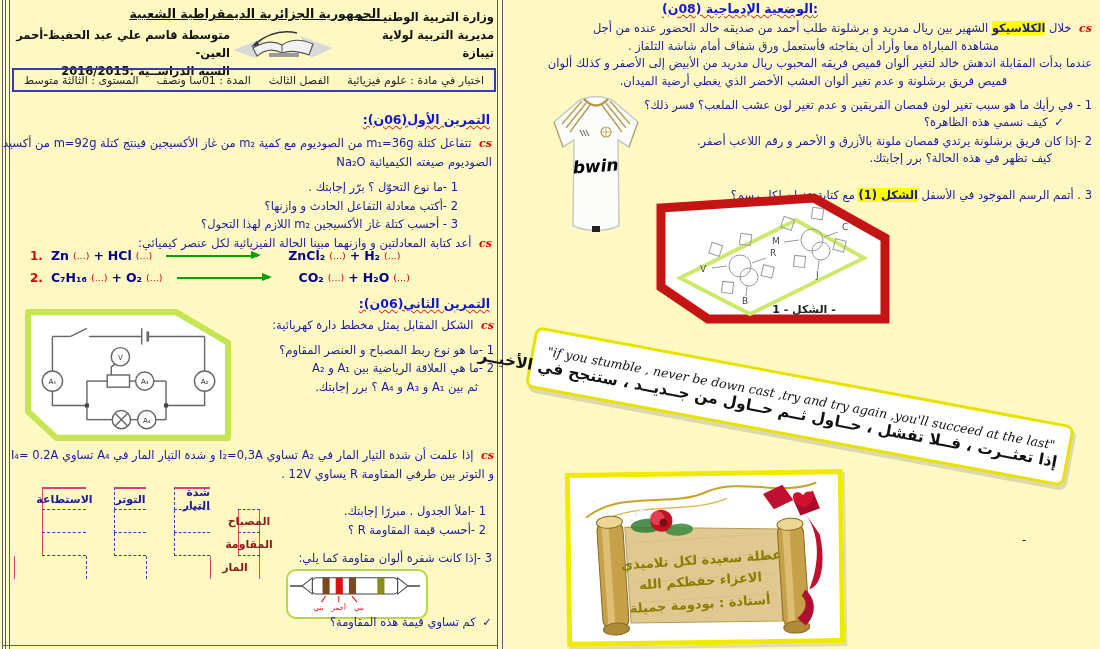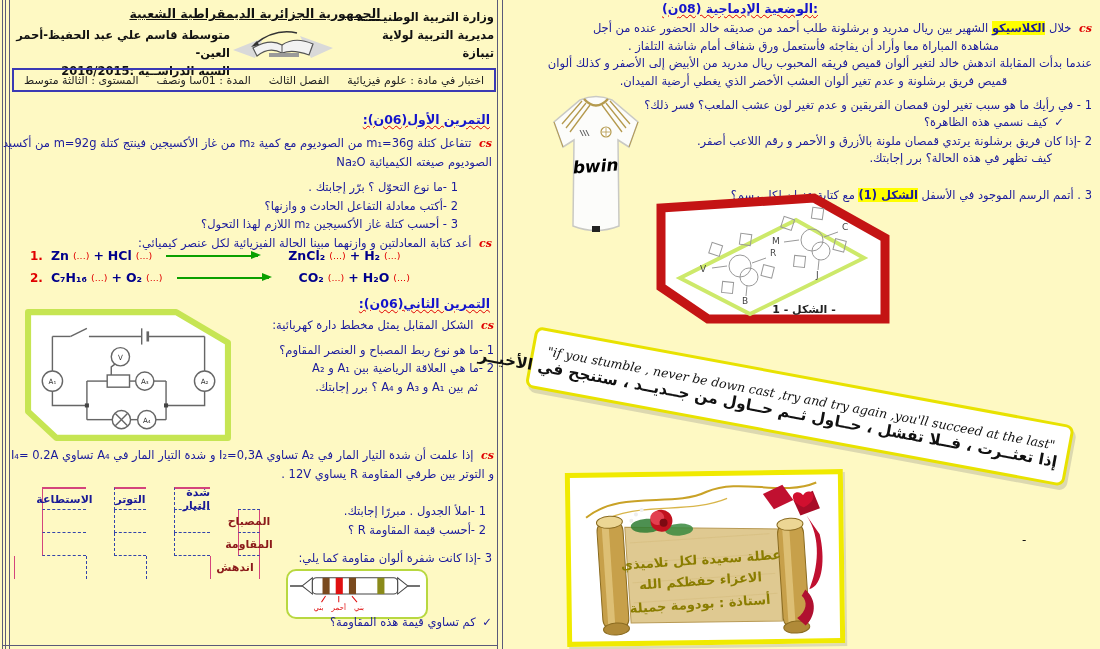--- a/index.html
+++ b/index.html
@@ -218,21 +218,21 @@
     <div class="tc lbl bb">المصباح</div>
     <div class="tc cS bb"></div>
     <div class="tc cT bb"></div>
     <div class="tc cP bb"></div>
 
     <div class="tc lbl bb">المقاومة</div>
     <div class="tc cS bb"></div>
     <div class="tc cT bb"></div>
     <div class="tc cP bb"></div>
 
-    <div class="tc lbl">اندهش</div>
+    <div class="tc lbl">المار</div>
     <div class="tc cS"></div>
     <div class="tc cT"></div>
     <div class="tc cP"></div>
   </div>
 
   <div class="abs rtl nv qtxt" style="left:276px;top:502px;width:210px">
     <div class="nw">1 -املأ الجدول . مبررًا إجابتك.</div>
     <div class="nw">2 -أحسب قيمة المقاومة R ؟</div>
   </div>
 

